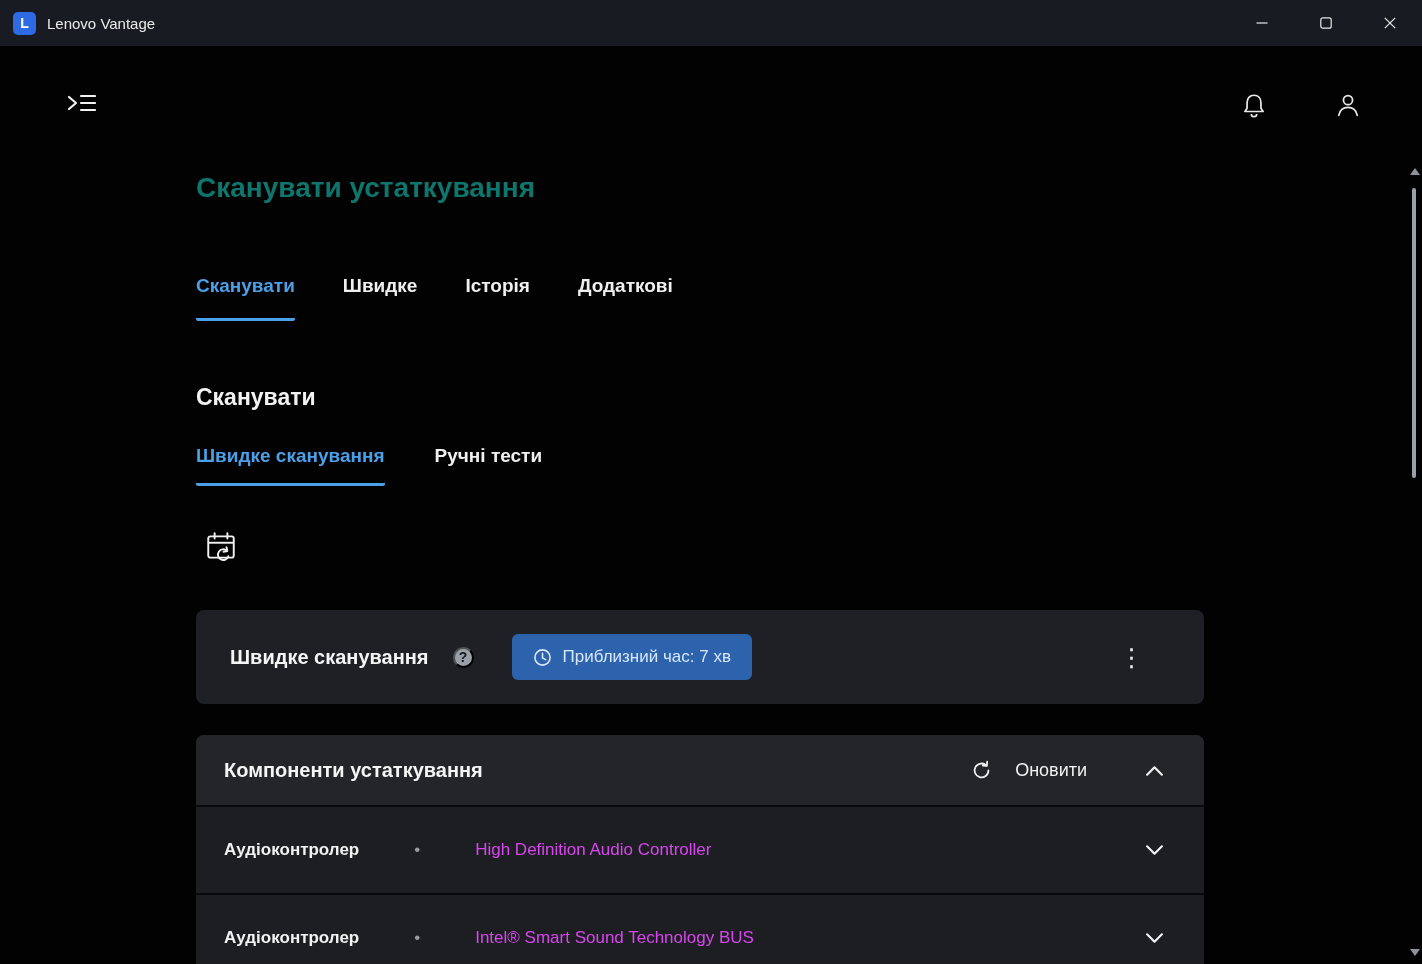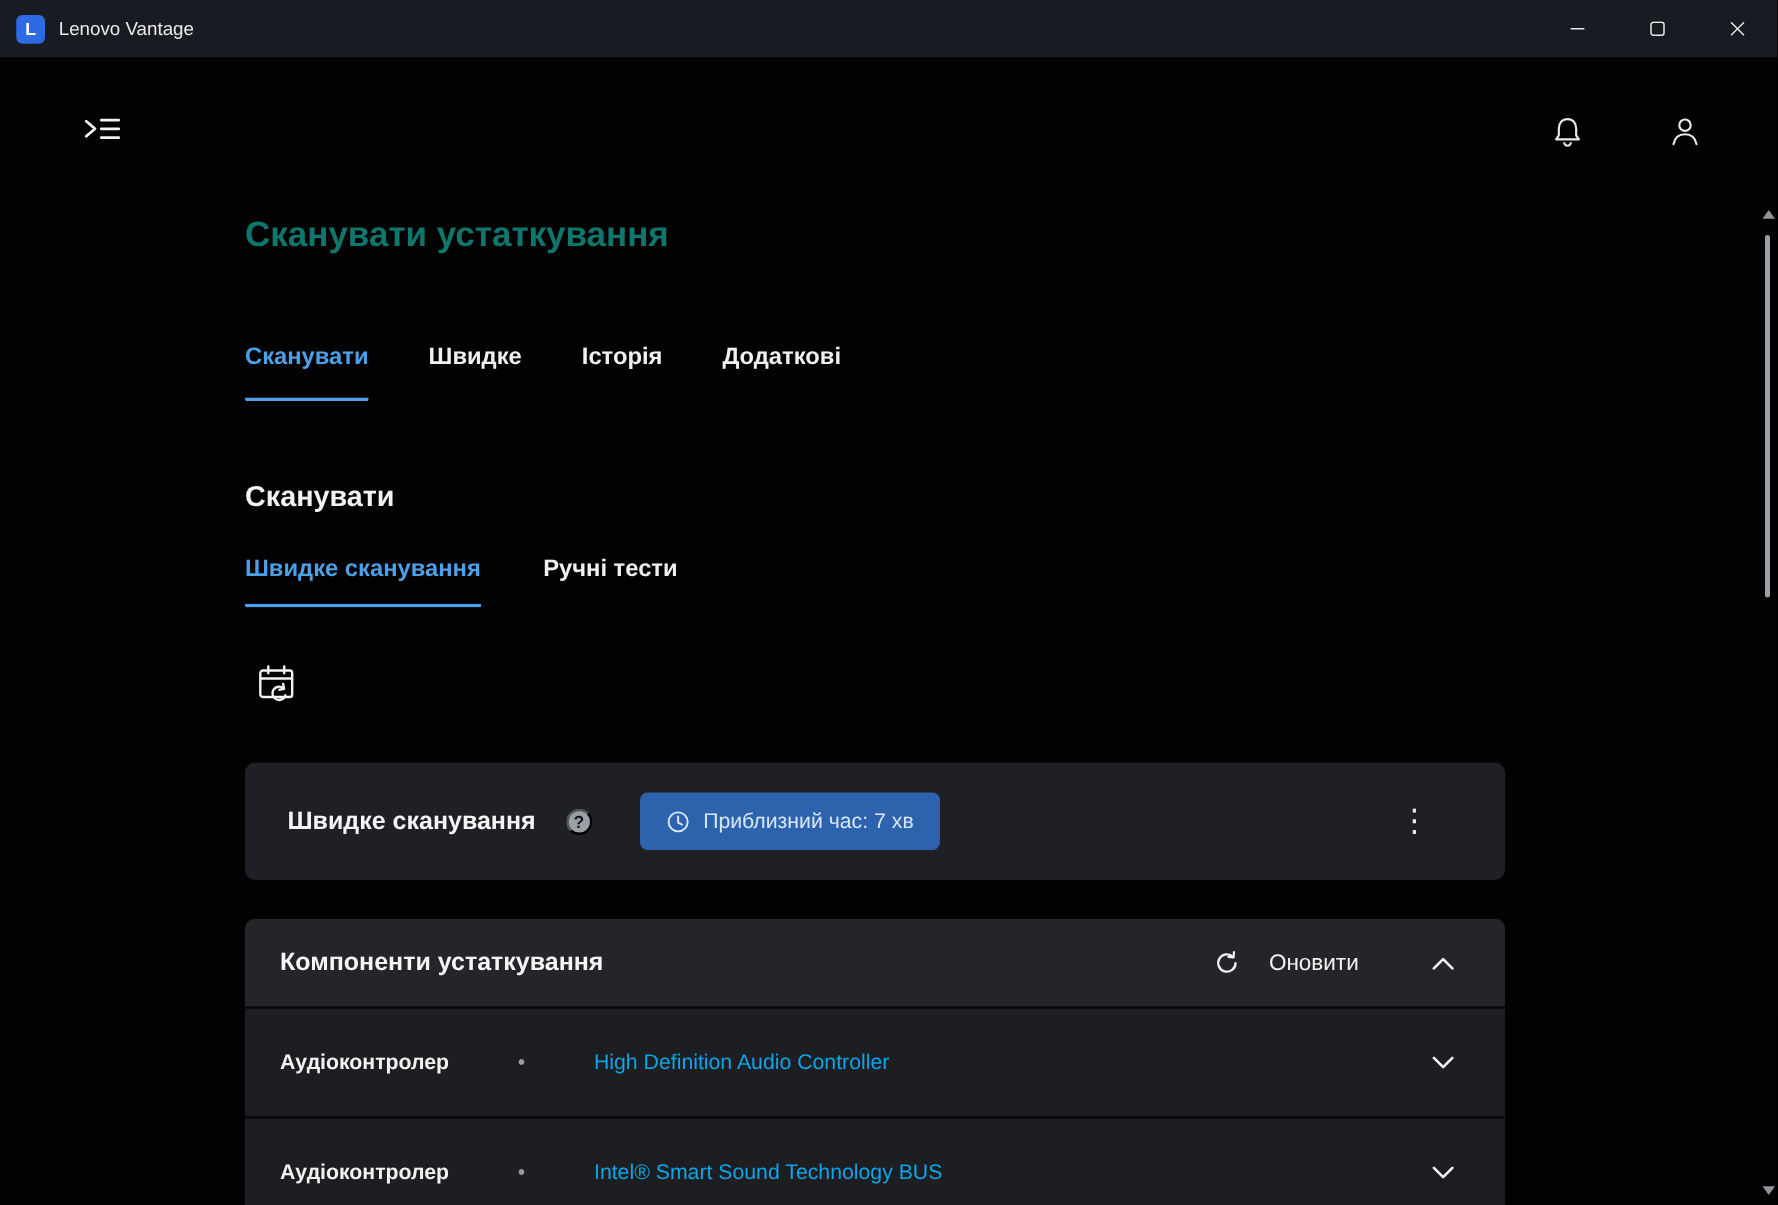--- a/index.html
+++ b/index.html
@@ -57,21 +57,21 @@
   
   .comp-card { margin-top:31px; border-radius:8px 8px 0 0; background:#1c1e22; overflow:hidden; }
   .comp-header { height:70px; background:#232529; display:flex; align-items:center; padding:0 40px 0 28px; }
   .refresh { margin-left:auto; display:flex; align-items:center; gap:23px; background:none; border:none;
              cursor:pointer; color:#f2f2f2; font-size:18px;text-align:right; }
   .comp-header .chev { margin-left:58px; }
   .comp-row { height:88px; display:flex; align-items:center; padding:0 40px 0 28px;
               border-top:2px solid #08090b; background:#1c1e22; cursor:pointer;gap:45px; }
   .row-name { font-size:17px; font-weight:700; color:#f2f2f2; }
   .row-sep { margin:0 10px; color:#9b9b9b; font-size:17px; }
-  .row-value { font-size:17px; color:#0ea5e9; }
+  .row-value { font-size:17px; color:#d946ef; }
   .comp-row .chev { margin-left:auto; }
   .chev { background:none; border:none; cursor:pointer; display:flex; align-items:center; }
 
   
   .scrollbar { position:absolute; top:116px; bottom:0; right:0; width:16px; }
   .sb-arrow { position:absolute; left:4px; width:0; height:0; cursor:pointer; }
   .sb-arrow.up { top:6px; border-left:5px solid transparent; border-right:5px solid transparent;
                  border-bottom:7px solid #8f949a; }
   .sb-arrow.down { bottom:8px; border-left:5px solid transparent; border-right:5px solid transparent;
                    border-top:7px solid #8f949a; }

